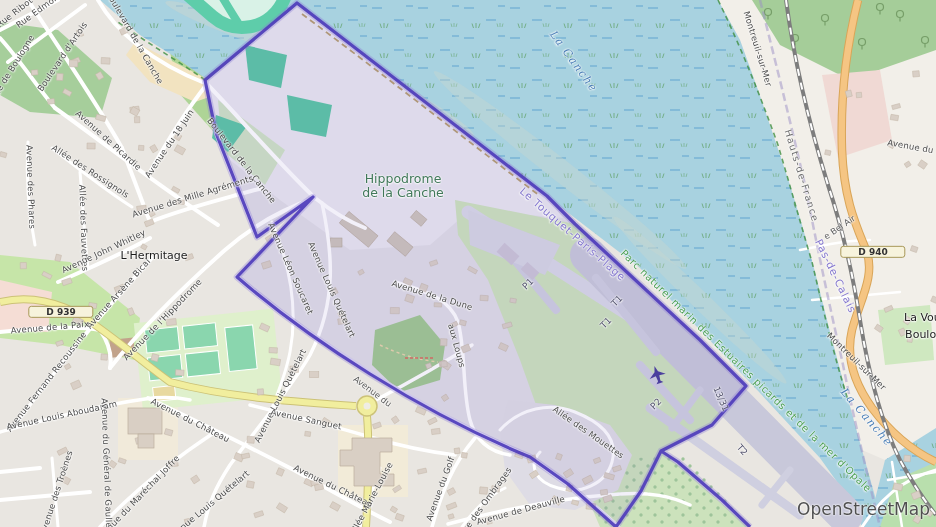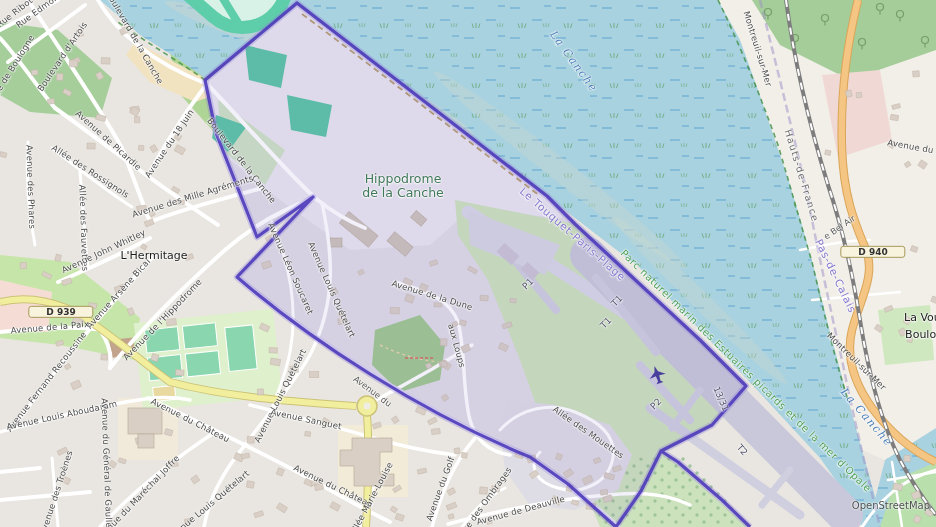--- a/index.html
+++ b/index.html
@@ -12,21 +12,21 @@
   .fragment{font-size:8.5px;color:#5a5a5a;}
   .place{font-size:11px;color:#1c1c1c;}
   .waterlbl{font-size:11px;font-style:italic;color:#4d80b8;letter-spacing:1.5px;font-family:"DejaVu Serif",serif;}
   .nature{font-size:10px;color:#4a9e52;letter-spacing:.6px;}
   .leisure{font-size:12.5px;color:#41785a;text-align:center;}
   .boundarylbl{font-size:10.5px;color:#8477ce;letter-spacing:.8px;}
   .region{font-size:9.5px;color:#6e6e6e;letter-spacing:1.2px;}
   .airport{font-size:9px;color:#4f4f6a;}
   .shield{font-size:9px;font-weight:bold;color:#333;background:#F7F3DC;border:1.5px solid #A89858;
           border-radius:3px;padding:0 17px;text-shadow:none;}
-  #attribution{position:absolute;right:6px;bottom:16px;font-size:10px;color:#4f4f4f;
+  #attribution{position:absolute;right:6px;bottom:8px;font-size:17px;color:#4f4f4f;
                text-shadow:0 0 2px #fff,0 0 2px #fff;cursor:pointer;}
 </style>
 <style>.bline{stroke:var(--c-boundary);stroke-width:3.2;opacity:.92}
 .bglow{stroke:var(--c-boundary_glow);stroke-width:6.5;opacity:.35}
 .tint{fill:var(--c-commune_tint)}</style></head>
 <body>
 
 <div id="map">
 <svg width="936" height="527" viewBox="0 0 936 527">
   <defs>

